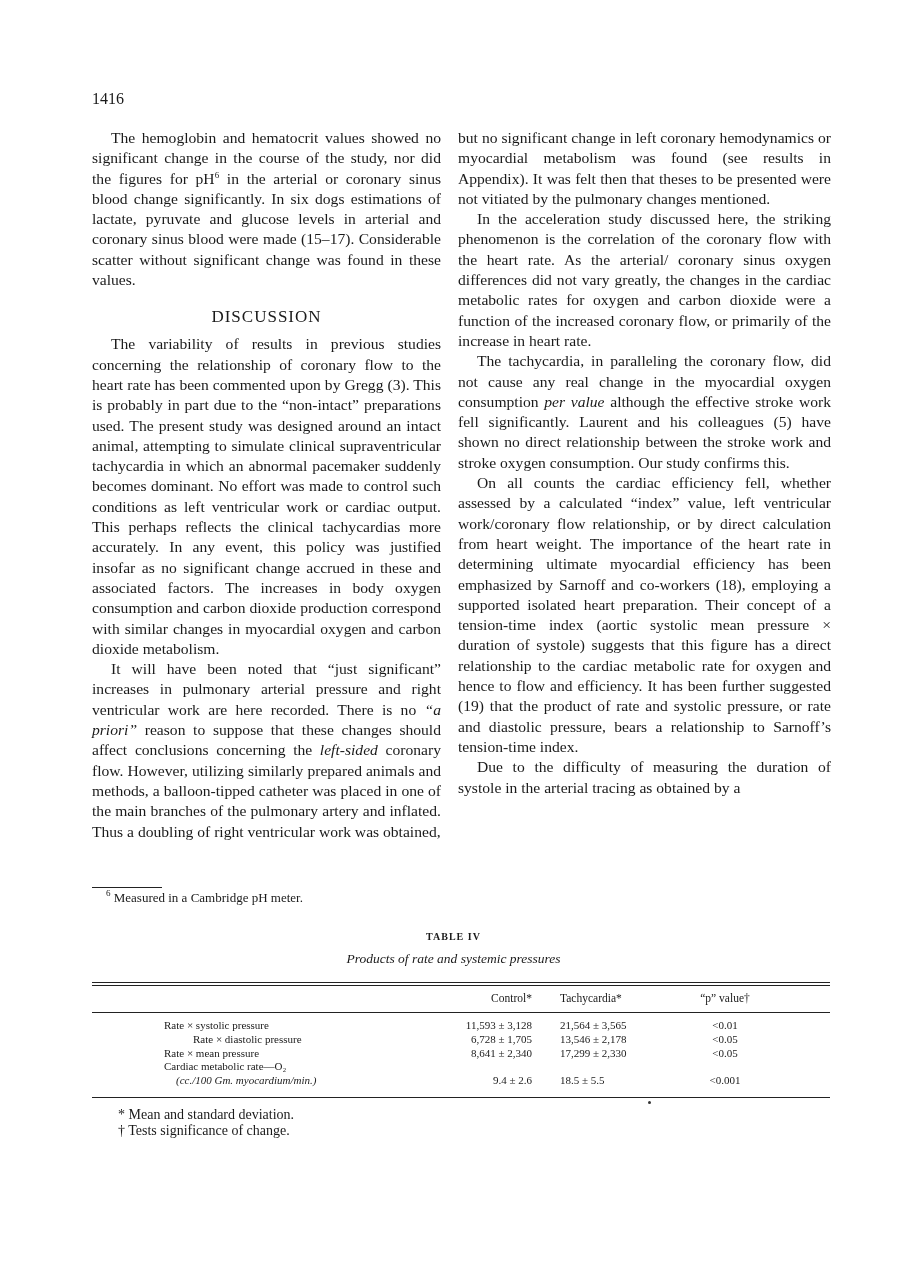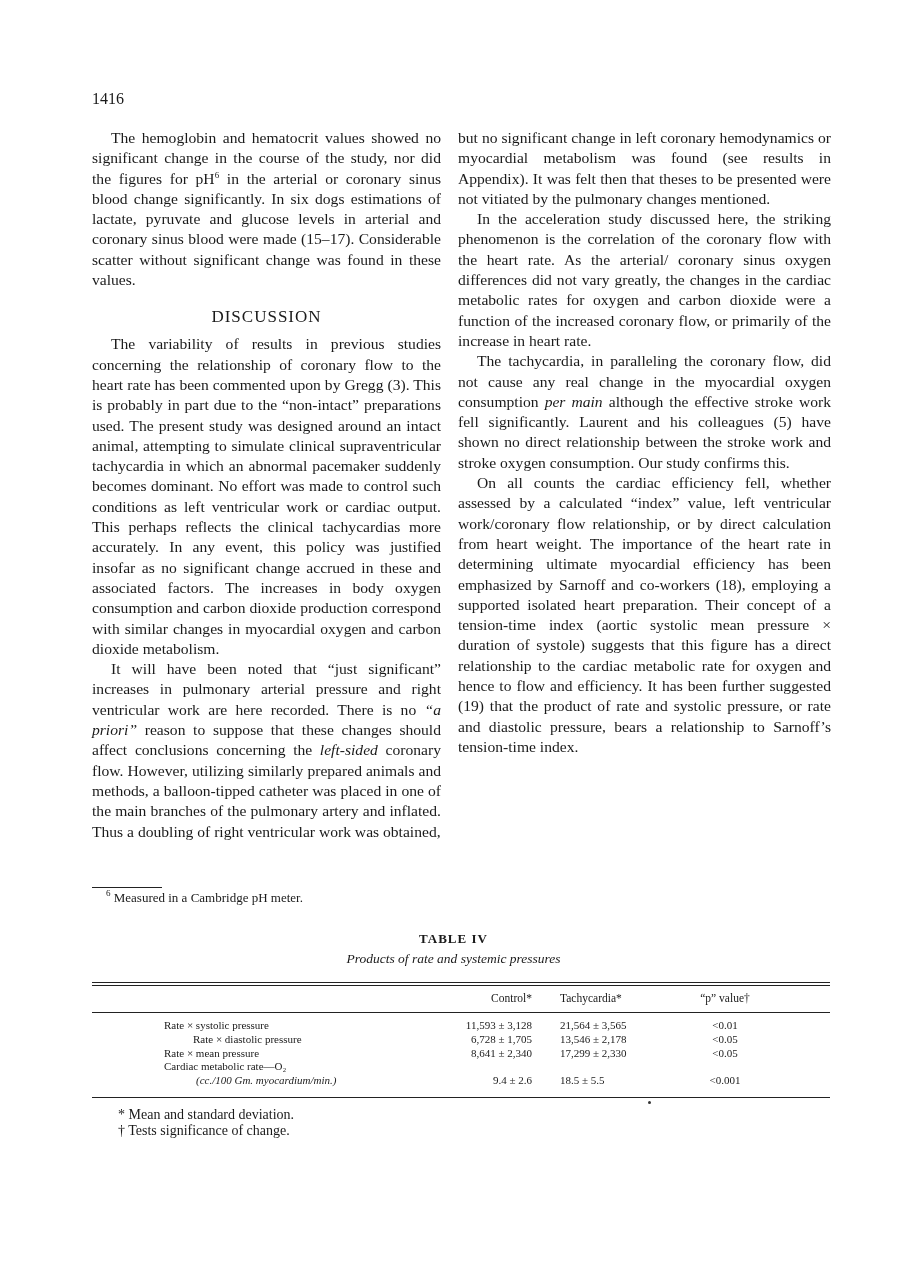--- a/index.html
+++ b/index.html
@@ -34,35 +34,35 @@
   sup { font-size: 9px; line-height: 0; vertical-align: 6px; }
   .footnote-rule {
     position: absolute; left: 92px; top: 887px; width: 70px; height: 0;
     border-top: 1px solid #222;
   }
   .page-footnote {
     position: absolute; left: 106px; top: 890px; font-size: 13px; line-height: 16px;
   }
   .table-title {
     position: absolute; top: 931px; left: 0; width: 907px; text-align: center;
-    font-size: 13px; letter-spacing: 1px; font-weight: bold;
+    font-size: 10px; letter-spacing: 1px; font-weight: bold;
   }
   .table-caption {
     position: absolute; top: 951px; left: 0; width: 907px; text-align: center;
     font-size: 13.5px; font-style: italic;
   }
   .rule { position: absolute; left: 92px; width: 738px; height: 0; border-top: 1px solid #222; }
   .rule.thick { border-top-width: 1.5px; }
   .th, .td { position: absolute; font-size: 11px; line-height: 14px; white-space: nowrap; }
   .th { top: 991px; font-size: 11.5px; }
   .c-label { left: 164px; }
   .c-control { left: 412px; width: 120px; text-align: right; }
   .c-tachy { left: 560px; width: 120px; }
   .c-p { left: 680px; width: 90px; text-align: center; }
-  .td.italic { font-style: italic; margin-left: 20px; }
+  .td.italic { font-style: italic; }
   .table-footnote {
     position: absolute; left: 118px; font-size: 14px; line-height: 16px;
   }
   .stray-dot { position: absolute; left: 648px; top: 1101px; width: 3px; height: 3px; background: #333; border-radius: 50%; }
 </style>
 </head>
 <body>
 
 <div class="running-head">
   <span class="page-number">1416</span>
@@ -71,22 +71,23 @@
 <div class="column col-left">
   <p><span>The hemoglobin and hematocrit values showed no significant change in the course of the study, nor did the figures for pH</span><sup>6</sup><span> in the arterial or coronary sinus blood change significantly.  In six dogs estimations of lactate, pyruvate and glucose levels in arterial and coronary sinus blood were made (15–17).  Considerable scatter without significant change was found in these values.</span></p>
   <div class="section-heading">DISCUSSION</div>
   <p>The variability of results in previous studies concerning the relationship of coronary flow to the heart rate has been commented upon by Gregg (3).  This is probably in part due to the “non-intact” preparations used.  The present study was designed around an intact animal, attempting to simulate clinical supraventricular tachycardia in which an abnormal pacemaker suddenly becomes dominant.  No effort was made to control such conditions as left ventricular work or cardiac output.  This perhaps reflects the clinical tachycardias more accurately.  In any event, this policy was justified insofar as no significant change accrued in these and associated factors.  The increases in body oxygen consumption and carbon dioxide production correspond with similar changes in myocardial oxygen and carbon dioxide metabolism.</p>
   <p><span>It will have been noted that “just significant” increases in pulmonary arterial pressure and right ventricular work are here recorded.  There is no </span><i>“a priori”</i><span> reason to suppose that these changes should affect conclusions concerning the </span><i>left-sided</i><span> coronary flow.  However, utilizing similarly prepared animals and methods, a balloon-tipped catheter was placed in one of the main branches of the pulmonary artery and inflated.  Thus a doubling of right ventricular work was obtained,</span></p>
 </div>
 
 <div class="column col-right">
   <p class="no-indent">but no significant change in left coronary hemodynamics or myocardial metabolism was found (see results in Appendix).  It was felt then that theses to be presented were not vitiated by the pulmonary changes mentioned.</p>
   <p>In the acceleration study discussed here, the striking phenomenon is the correlation of the coronary flow with the heart rate.  As the arterial/ coronary sinus oxygen differences did not vary greatly, the changes in the cardiac metabolic rates for oxygen and carbon dioxide were a function of the increased coronary flow, or primarily of the increase in heart rate.</p>
-  <p><span>The tachycardia, in paralleling the coronary flow, did not cause any real change in the myocardial oxygen consumption </span><i>per main</i><span> although the effective stroke work fell significantly.  Laurent and his colleagues (5) have shown no direct relationship between the stroke work and stroke oxygen consumption.  Our study confirms this.</span></p>
+  <p><span>The tachycardia, in paralleling the coronary flow, did not cause any real change in the myocardial oxygen consumption </span><i>per value</i><span> although the effective stroke work fell significantly.  Laurent and his colleagues (5) have shown no direct relationship between the stroke work and stroke oxygen consumption.  Our study confirms this.</span></p>
   <p>On all counts the cardiac efficiency fell, whether assessed by a calculated “index” value, left ventricular work/coronary flow relationship, or by direct calculation from heart weight.  The importance of the heart rate in determining ultimate myocardial efficiency has been emphasized by Sarnoff and co-workers (18), employing a supported isolated heart preparation.  Their concept of a tension-time index (aortic systolic mean pressure × duration of systole) suggests that this figure has a direct relationship to the cardiac metabolic rate for oxygen and hence to flow and efficiency.  It has been further suggested (19) that the product of rate and systolic pressure, or rate and diastolic pressure, bears a relationship to Sarnoff’s tension-time index.</p>
+  <p>Due to the difficulty of measuring the duration of systole in the arterial tracing as obtained by a</p>
 </div>
 
 <div class="footnote-rule"></div>
 <div class="page-footnote"><sup>6</sup><span> Measured in a Cambridge pH meter.</span></div>
 
 <div class="table-title">TABLE IV</div>
 <div class="table-caption">Products of rate and systemic pressures</div>
 
 <div class="rule" style="top:982px;"></div>
 <div class="rule" style="top:985px;"></div>

